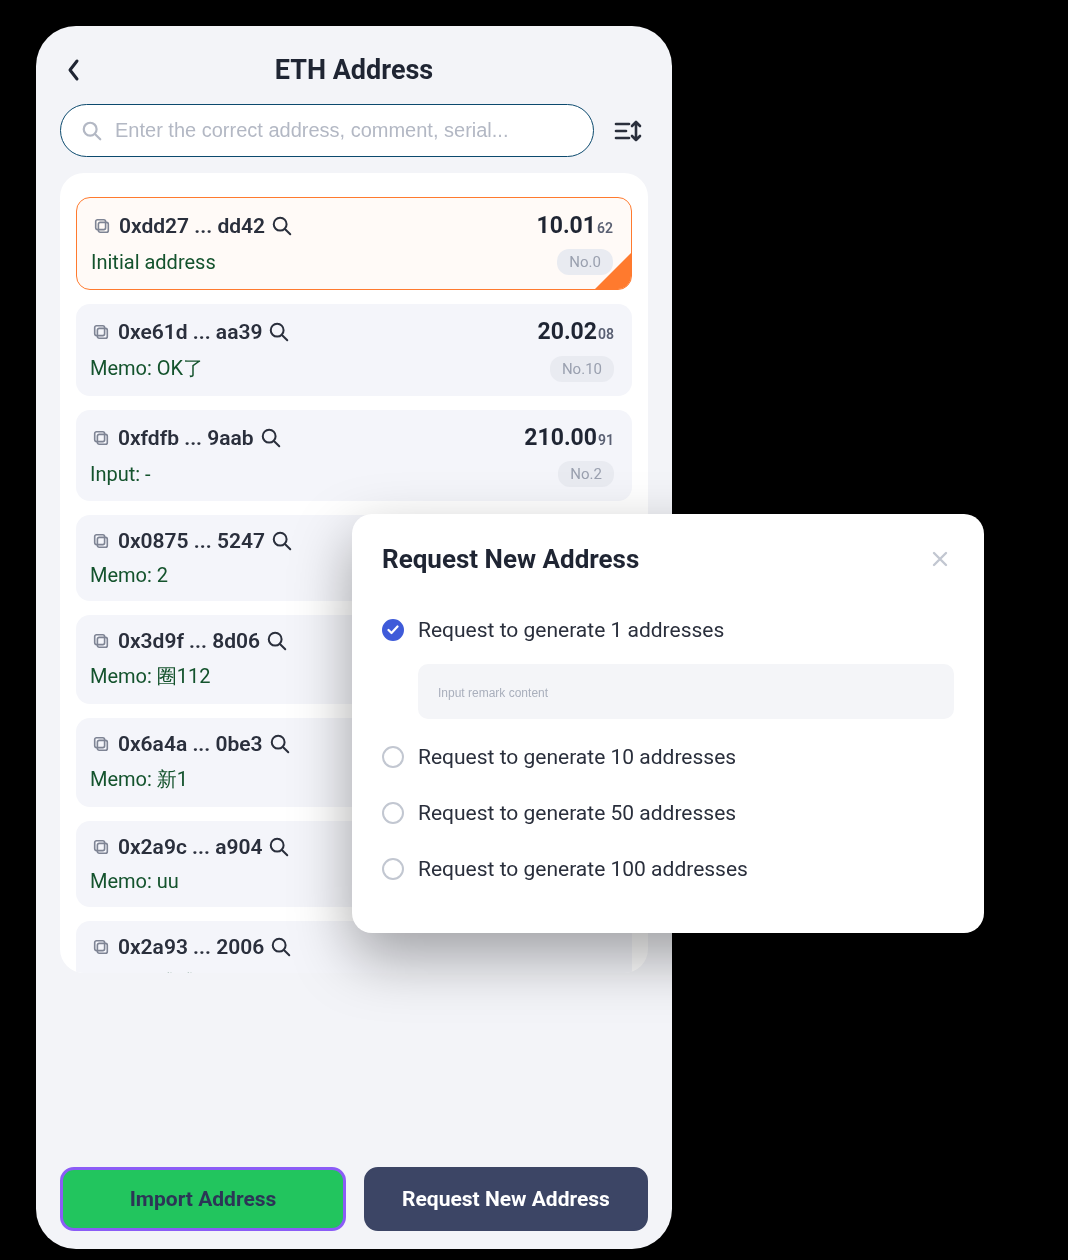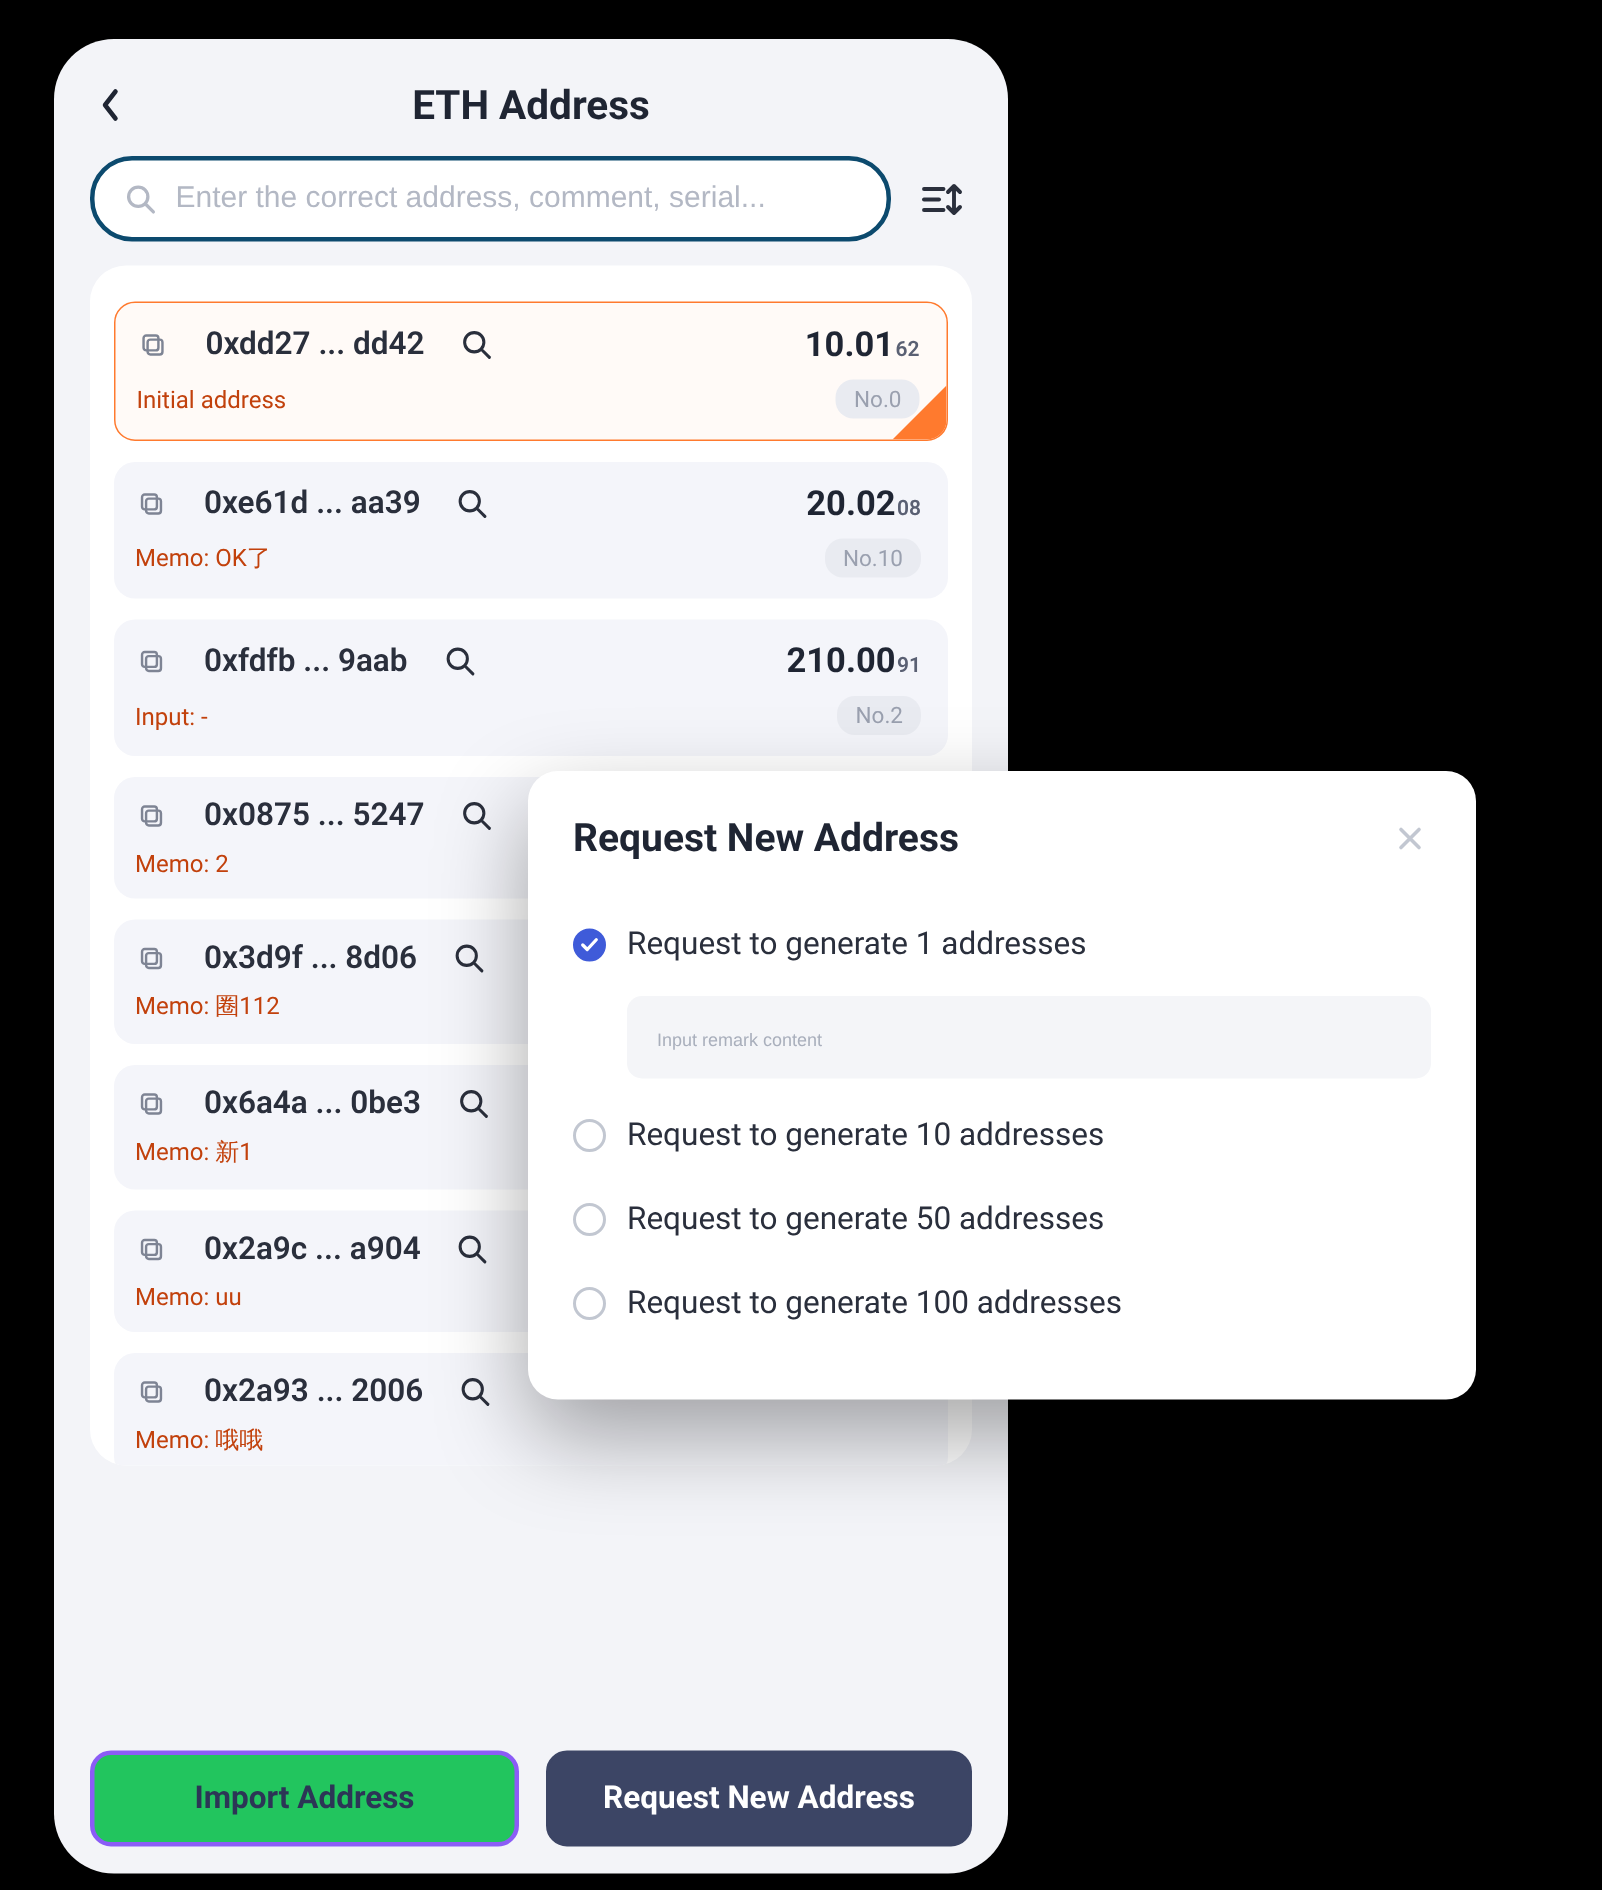--- a/index.html
+++ b/index.html
@@ -43,21 +43,21 @@
   display: flex;
   align-items: center;
   padding: 0 24px 16px;
   gap: 14px;
 }
 .search-box {
   flex: 1;
   display: flex;
   align-items: center;
   background: #fff;
-  border: 3px solid #0c4a6e;
+  border: 1px solid #0c4a6e;
   border-radius: 28px;
   padding: 14px 20px;
   gap: 12px;
 }
 .search-input {
   flex: 1;
   border: none;
   outline: none;
   font-size: 20px;
   color: #1f2533;
@@ -98,21 +98,21 @@
   border-width: 0 0 36px 36px;
   border-color: transparent transparent #ff7a2e transparent;
 }
 .addr-top {
   display: flex;
   align-items: center;
   justify-content: space-between;
   gap: 10px;
 }
 .addr-left {
-  display: flex; align-items: center; gap: 24px;
+  display: flex; align-items: center; gap: 6px;
 }
 .copy-icn, .mag-icn {
   display: inline-flex; align-items: center; justify-content: center;
   width: 22px; height: 22px;
 }
 .addr-text {
   font-size: 21px;
   font-weight: 600;
   color: #2a2f3c;
 }
@@ -128,22 +128,22 @@
   color: #5a6073;
   margin-left: 1px;
 }
 .addr-bottom {
   display: flex;
   align-items: center;
   justify-content: space-between;
   margin-top: 10px;
 }
 .memo {
-  font-size: 16px;
-  color: #c2410c;
+  font-size: 20px;
+  color: #14532d;
 }
 .no-badge {
   font-size: 15px;
   color: #9aa0af;
   background: #e9ebf1;
   padding: 4px 12px;
   border-radius: 12px;
 }
 .footer {
   position: absolute;

